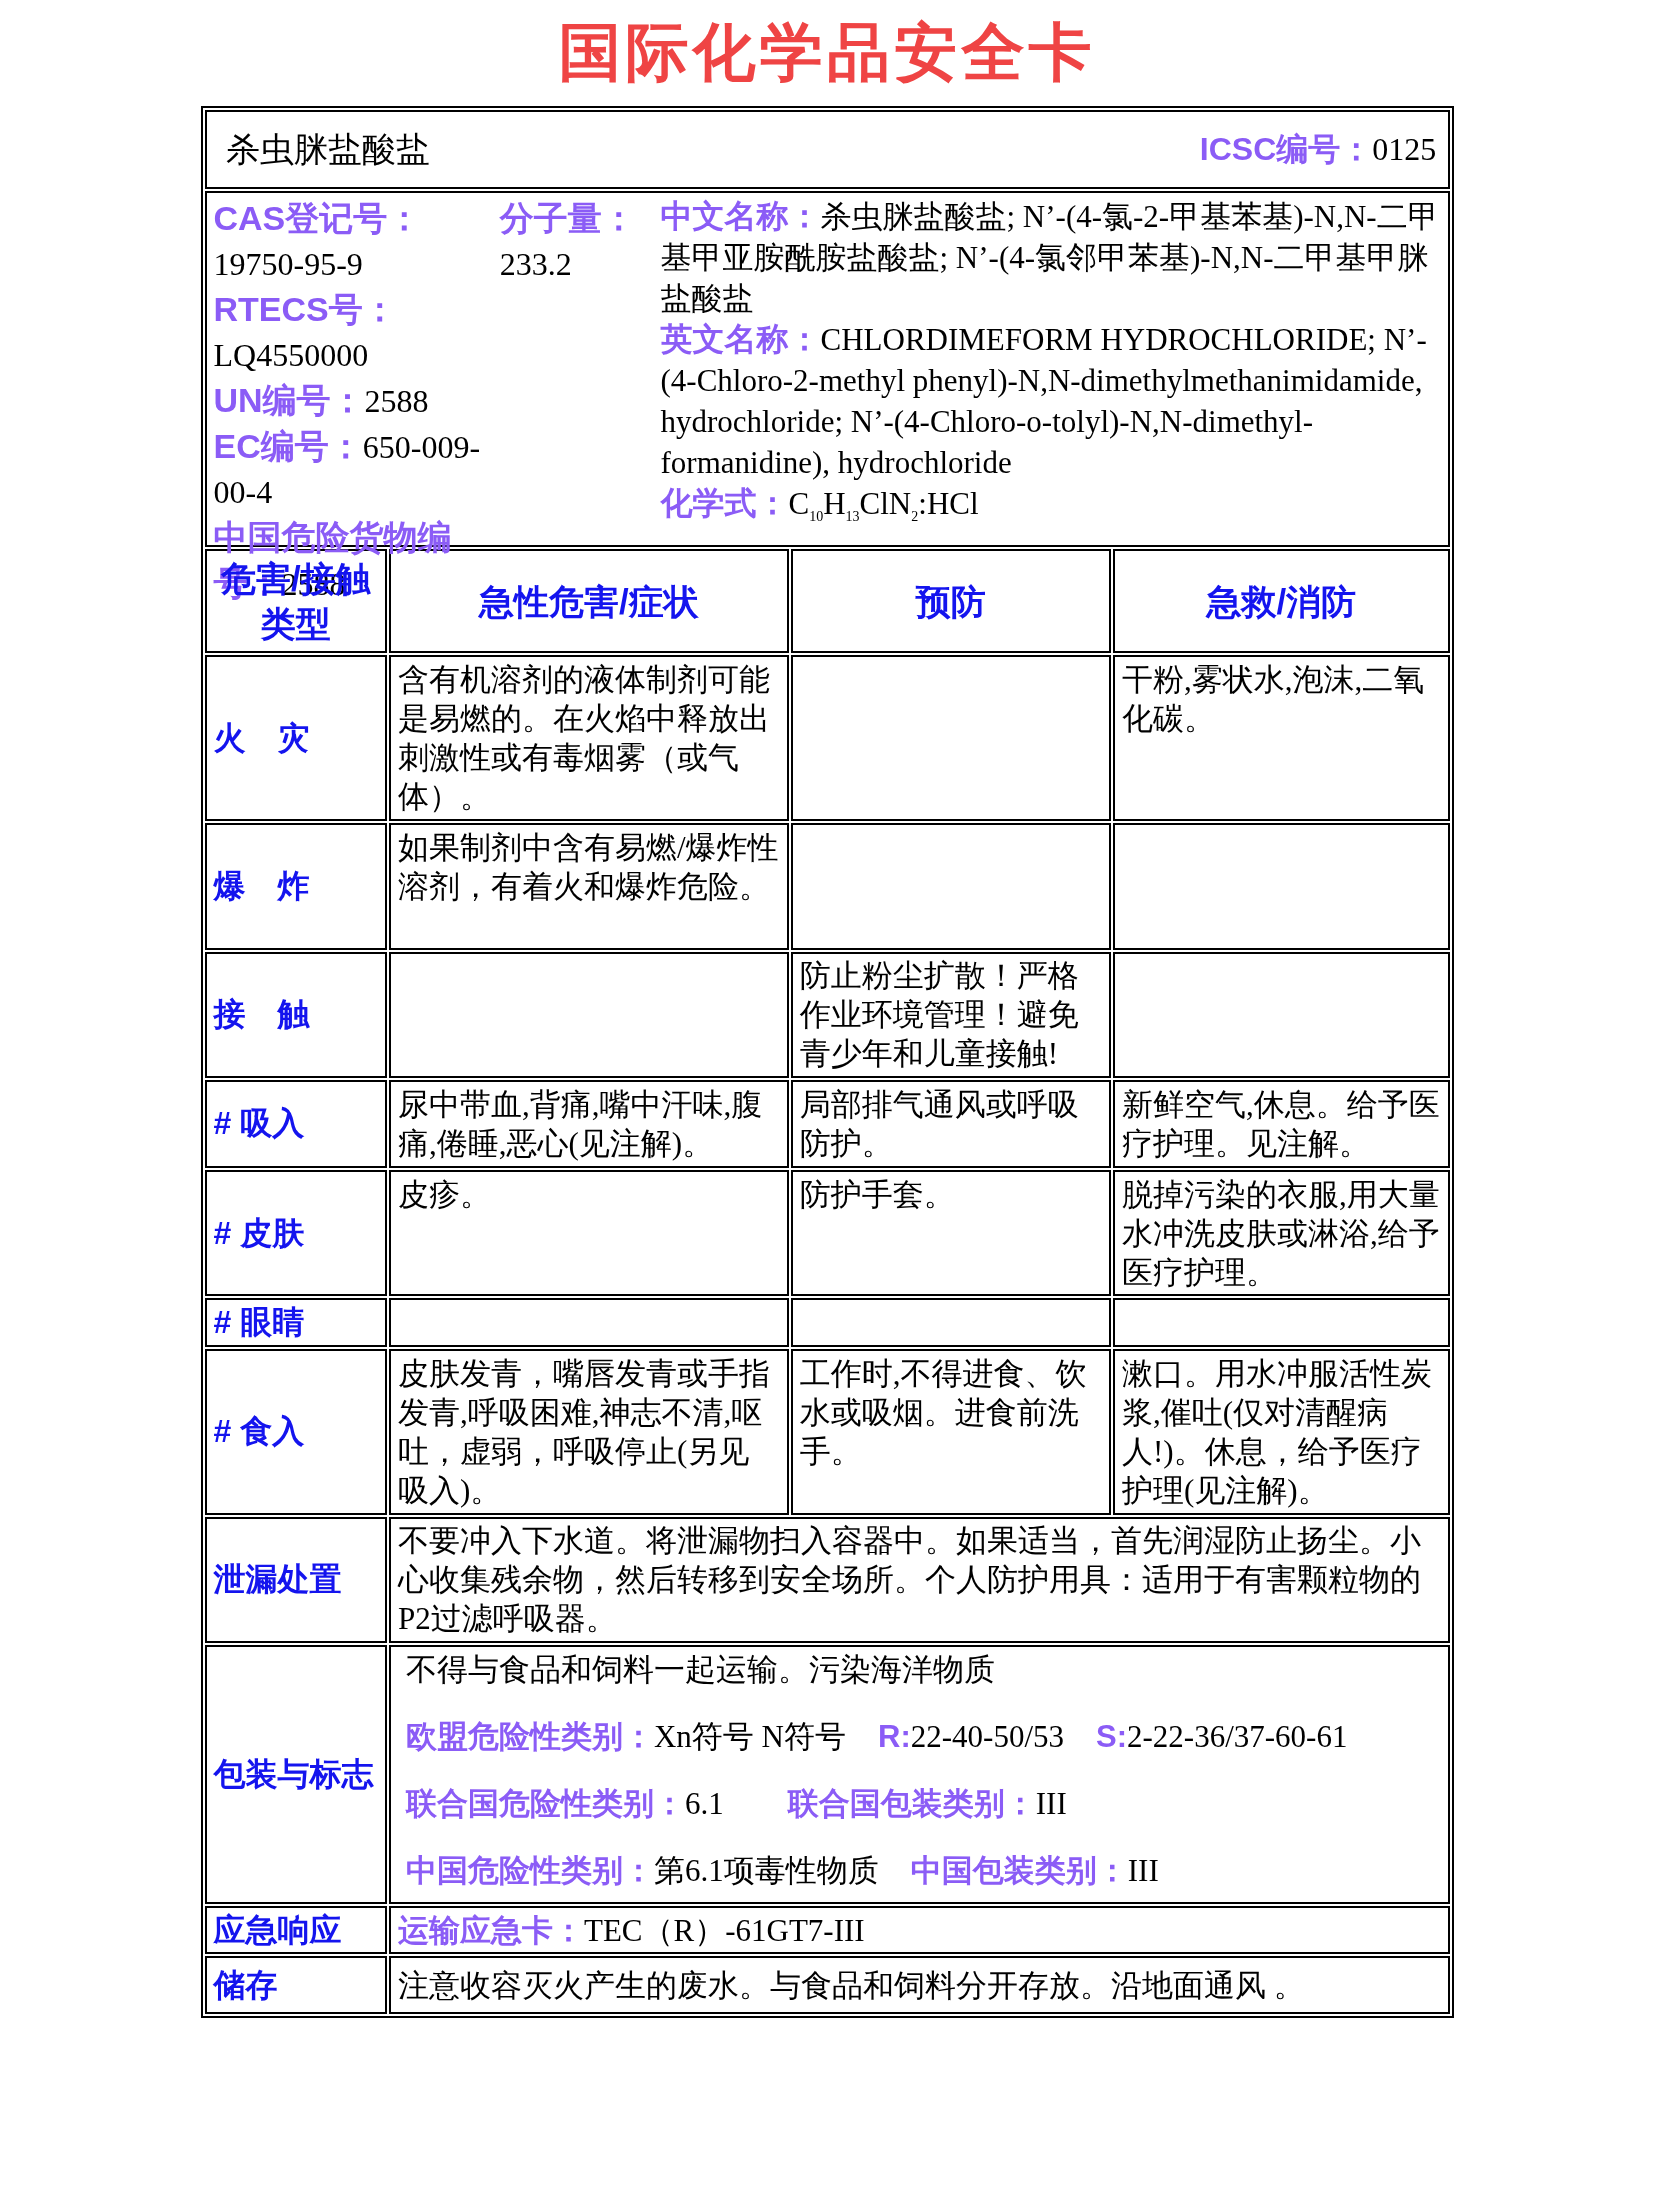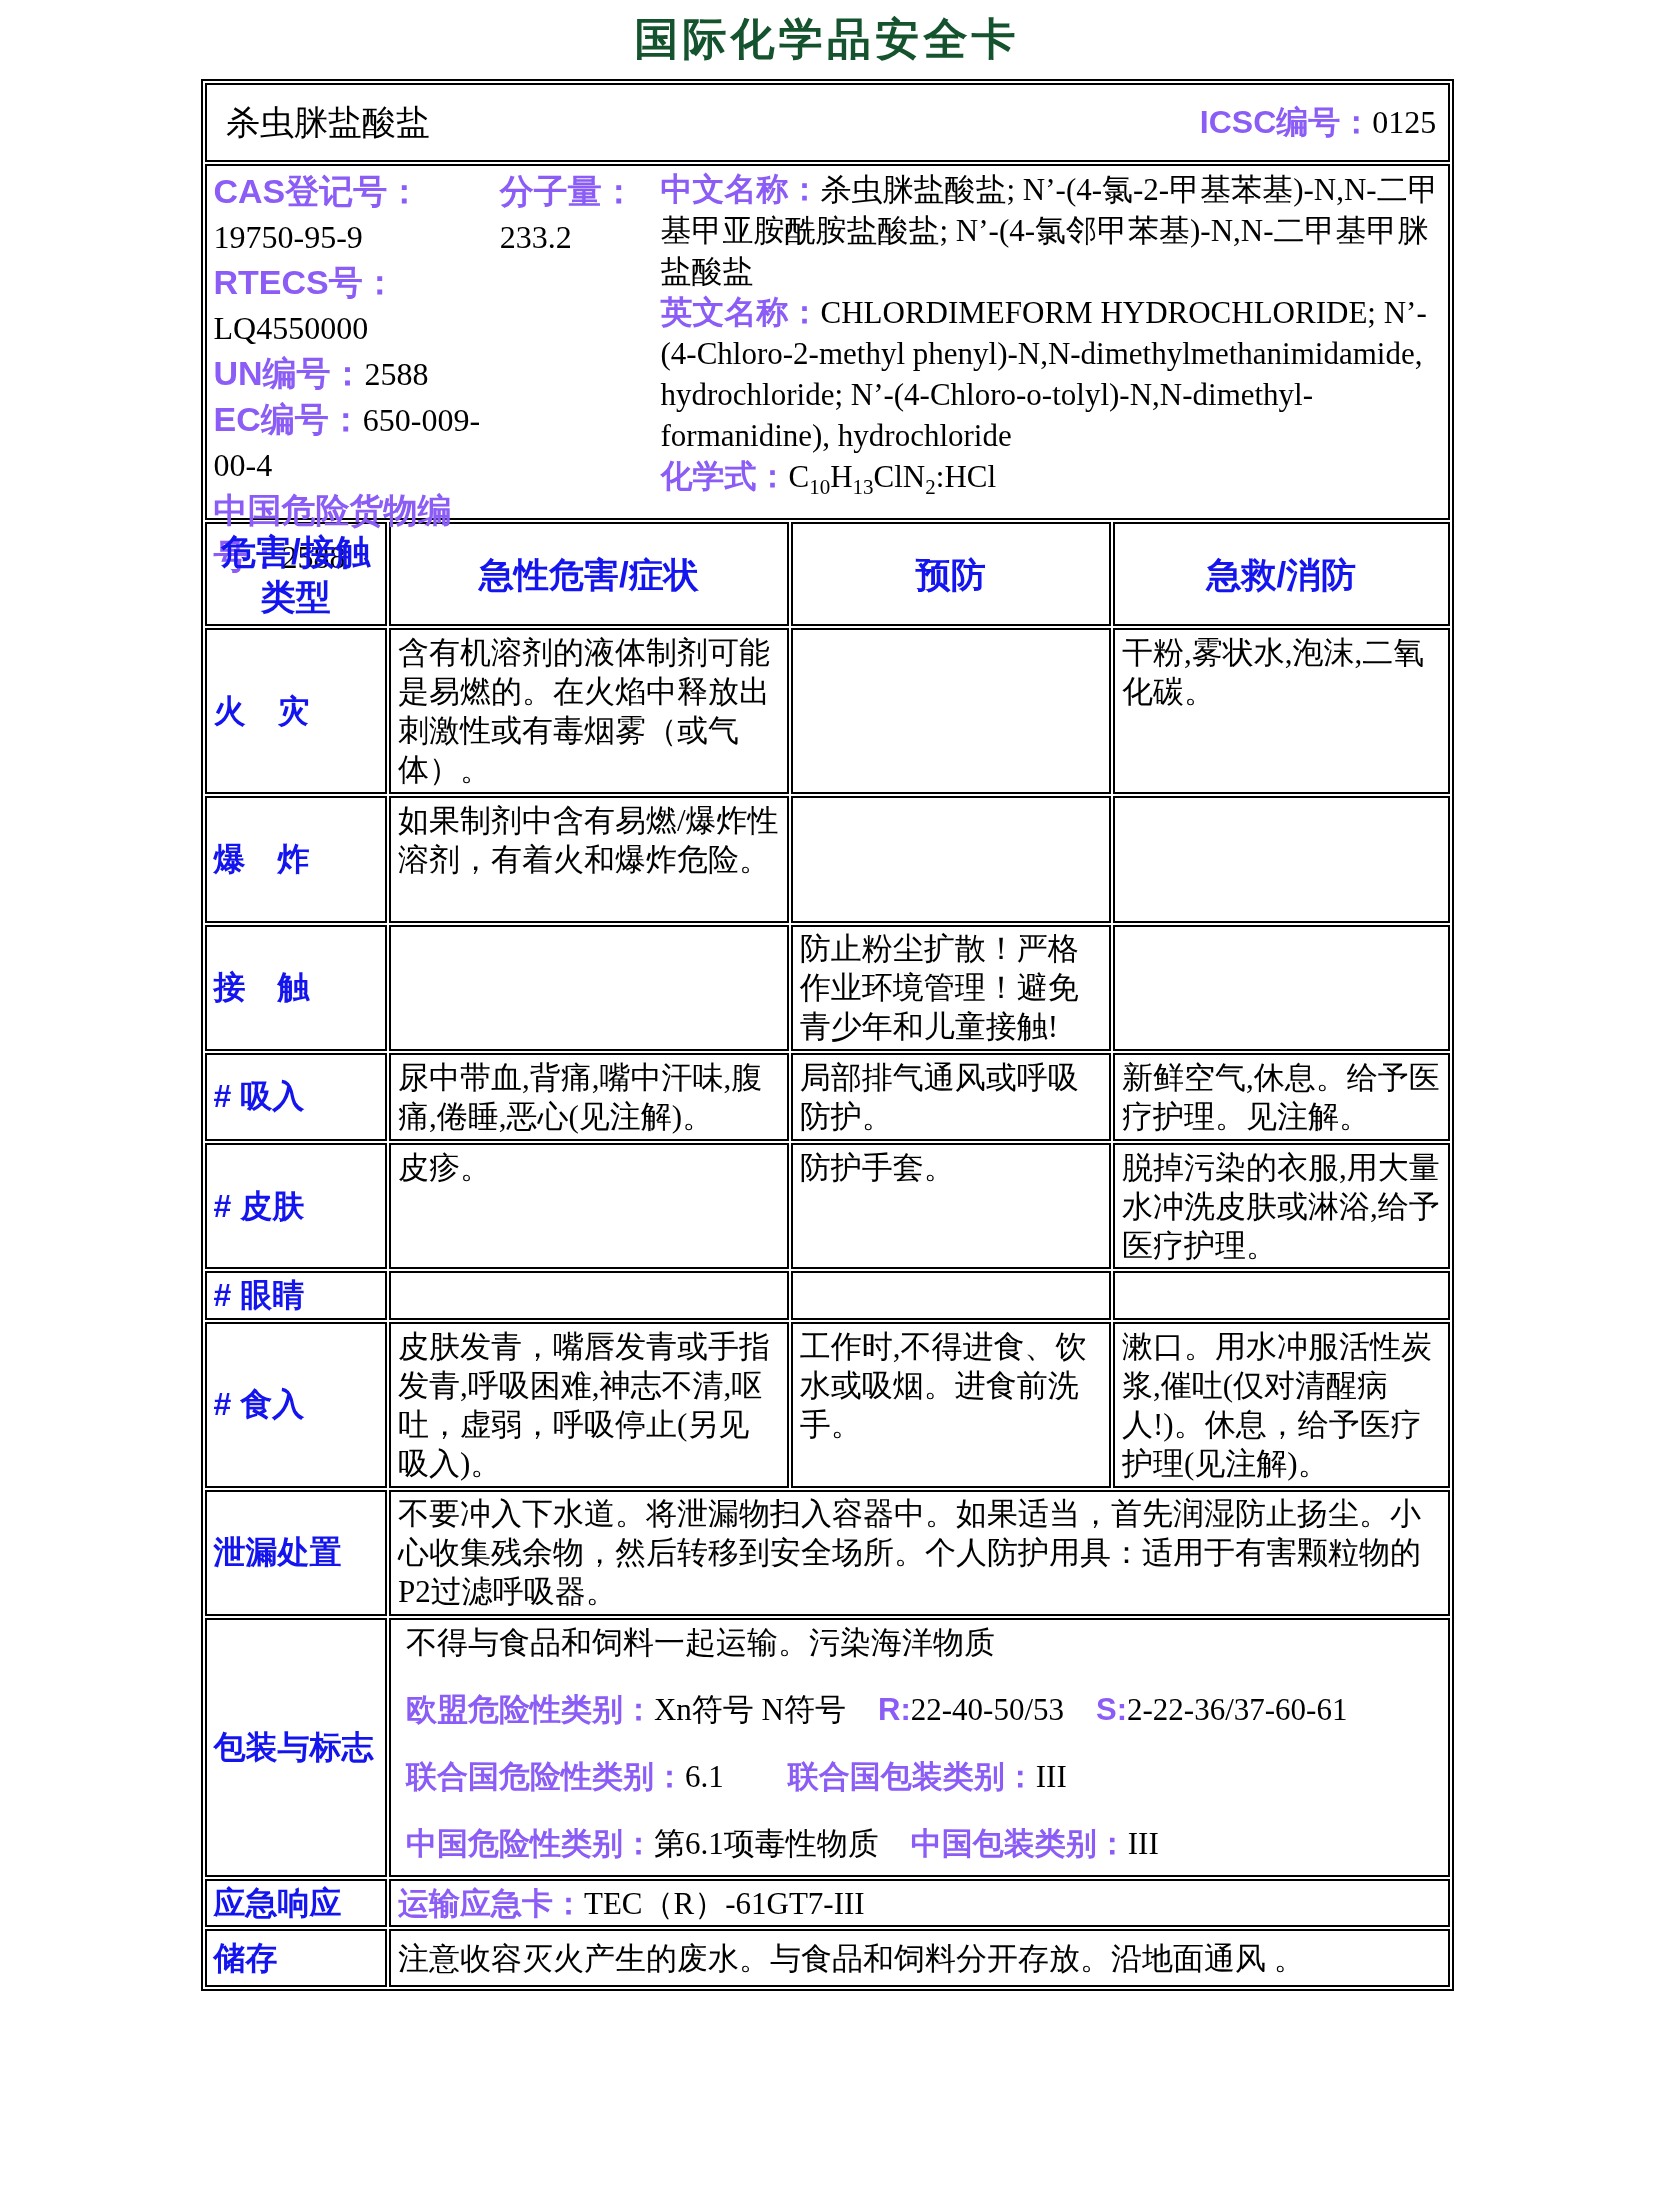--- a/index.html
+++ b/index.html
@@ -1,21 +1,21 @@
 <!DOCTYPE html>
 <html style="font-size:11.2px"><head>
 <meta charset="utf-8">
 <style>
   html,body{margin:0;padding:0;}
   body{
     width:1654px;height:2205px;background:#ffffff;position:relative;
     font-family:"Liberation Serif","DejaVu Serif",serif;color:#000;
   }
   .title{
-    text-align:center;font-size:44px;font-weight:bold;color:#14532d;
+    text-align:center;font-size:63px;font-weight:bold;color:#ef4444;
     letter-spacing:4.2px;padding-top:9.8px;
     font-family:"DejaVu Serif","Liberation Serif",serif;
   }
   table.card{
     width:1253px;margin:9.8px auto 0;background:#ffffff;
     border-collapse:separate;border-spacing:2.1px;
     border:2.8px solid #000;
   }
   td{
     border:2.1px solid #000;background:#ffffff;vertical-align:top;
@@ -38,21 +38,21 @@
   .toprow-inner{display:flex;justify-content:space-between;align-items:center;height:100%;}
   .substance{font-size:34px;padding-left:12.6px;font-family:Liberation Serif, serif;}
   .icsc{font-size:32px;padding-right:4.2px;}
   .idwrap{display:flex;height:346px;}
   .idleft{width:447px;display:flex;flex-direction:row;justify-content:space-between;}
   .idleft .fline{font-size:32px;line-height:45px;}
   .idleft .fline .blab{font-size:34px;}
   .idright{flex:1;font-size:31px;line-height:41px;}
   .idright p{margin:0;}
   .idright .blab{font-size:32px;}
-  sub{font-size:21px;margin-top:17px;}
+  sub{font-size:14px;margin-top:17px;}
   
   .h-r1 td{height:70px;vertical-align:middle;}
   .h-r2 td{height:346px;}
   .h-hdr td{height:95px;}
   .h-fire td{height:149px;}
   .h-expl td{height:117px;}
   .h-cont td{height:116px;}
   .h-inh  td{height:78px;}
   .h-skin td{height:117px;}
   .h-eye  td{height:36px;}

